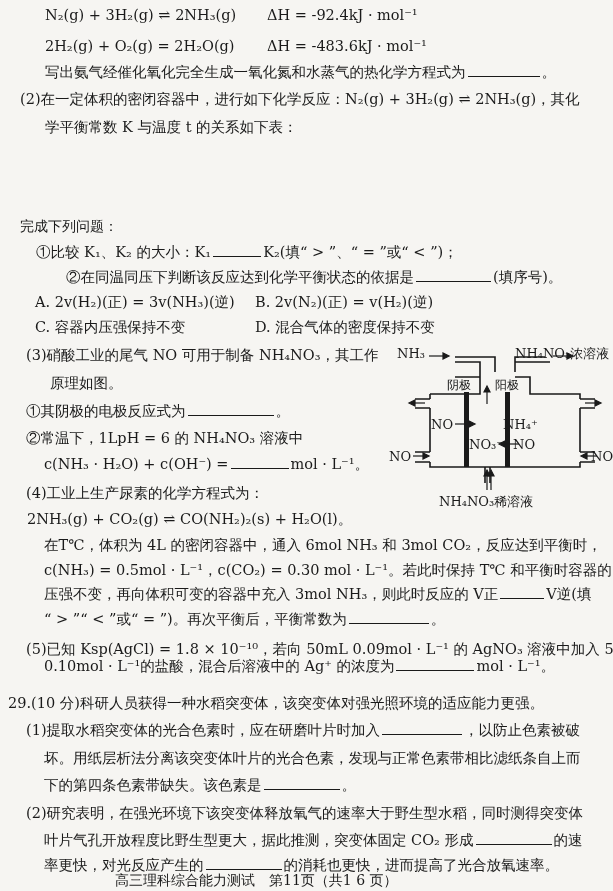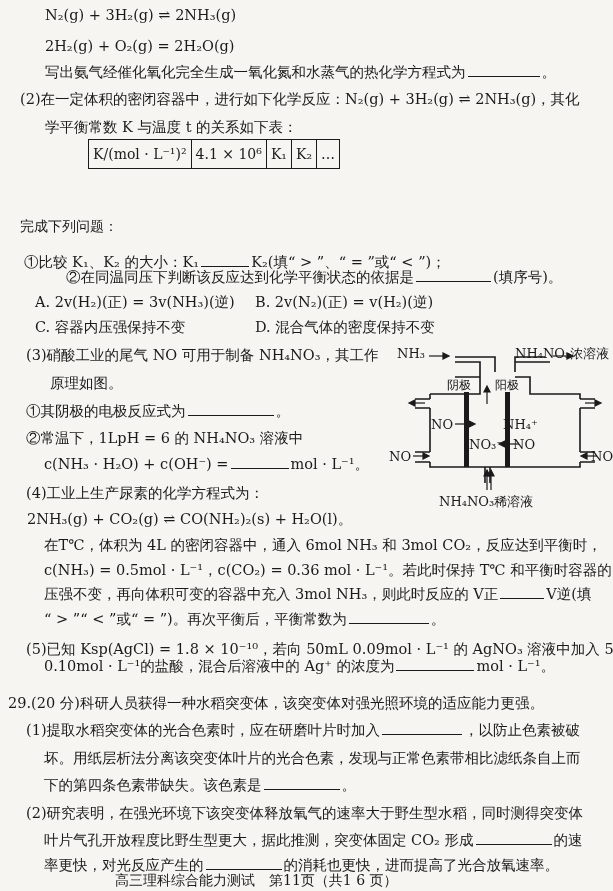--- a/index.html
+++ b/index.html
@@ -23,47 +23,42 @@
   .dlabel { position:absolute; white-space:nowrap; font-size:13px; line-height:15px; }
   .footer { position:absolute; top:872px; left:115px; font-size:14px; }
 </style>
 </head>
 <body>
 
 <div class="line" style="left:45px;top:6px;">
   <span>N₂(g) + 3H₂(g)</span>
   <span>⇌</span>
   <span>2NH₃(g)</span>
+  <span style="position:absolute;left:222px;">ΔH = -92.4kJ · mol⁻¹</span>
 </div>
 <div class="line" style="left:45px;top:37px;">
   <span>2H₂(g) + O₂(g)</span>
   <span>=</span>
   <span>2H₂O(g)</span>
+  <span style="position:absolute;left:222px;">ΔH = -483.6kJ · mol⁻¹</span>
 </div>
 <div class="line" style="left:45px;top:63px;">
   <span>写出氨气经催化氧化完全生成一氧化氮和水蒸气的热化学方程式为</span><span class="blank" style="width:72px"></span><span>。</span>
 </div>
 
 <div class="line" style="left:20px;top:90px;">(2)在一定体积的密闭容器中，进行如下化学反应：N₂(g) + 3H₂(g) ⇌ 2NH₃(g)，其化</div>
 <div class="line" style="left:45px;top:118px;">学平衡常数 K 与温度 t 的关系如下表：</div>
 
 <table class="ktable">
   <tbody>
-  <tr>
-    <td>K/(mol · L⁻¹)²</td>
-    <td>4.1 × 10⁶</td>
-    <td>K₁</td>
-    <td>K₂</td>
-    <td>…</td>
-  </tr>
 </tbody>
   </table>
 
 <div class="line" style="left:20px;top:217px;font-family:'DejaVu Sans',sans-serif;font-size:14px;">完成下列问题：</div>
-<div class="line" style="left:24px;top:243px;margin-top:10px;">
+<div class="line" style="left:36px;top:243px;">
   <span>①比较 K₁、K₂ 的大小：K₁</span><span class="blank" style="width:48px"></span><span>K₂(填“ &gt; ”、“ = ”或“ &lt; ”)；</span>
 </div>
 <div class="line" style="left:20px;top:268px;margin-left:46px;">
   <span>②在同温同压下判断该反应达到化学平衡状态的依据是</span><span class="blank" style="width:75px"></span><span>(填序号)。</span>
 </div>
 <div class="line" style="left:35px;top:293px;">A. 2v(H₂)(正) = 3v(NH₃)(逆)</div>
 <div class="line" style="left:255px;top:293px;">B. 2v(N₂)(正) = v(H₂)(逆)</div>
 <div class="line" style="left:35px;top:318px;">C. 容器内压强保持不变</div>
 <div class="line" style="left:255px;top:318px;">D. 混合气体的密度保持不变</div>
 
@@ -125,34 +120,34 @@
   <span class="dlabel" style="left:74px;top:95px;">NO₃⁻</span>
   <span class="dlabel" style="left:118px;top:95px;">NO</span>
   <span class="dlabel" style="left:-6px;top:107px;">NO</span>
   <span class="dlabel" style="left:196px;top:107px;">NO</span>
   <span class="dlabel" style="left:44px;top:152px;">NH₄NO₃稀溶液</span>
 </div>
 
 <div class="line" style="left:26px;top:484px;">(4)工业上生产尿素的化学方程式为：</div>
 <div class="line" style="left:15px;top:510px;margin-left:12px;">2NH₃(g) + CO₂(g) ⇌ CO(NH₂)₂(s) + H₂O(l)。</div>
 <div class="line" style="left:44px;top:536px;">在T℃，体积为 4L 的密闭容器中，通入 6mol NH₃ 和 3mol CO₂，反应达到平衡时，</div>
-<div class="line" style="left:44px;top:561px;">c(NH₃) = 0.5mol · L⁻¹，c(CO₂) = 0.36 mol · L⁻¹。若此时保持 T℃ 和平衡时容器的</div>
+<div class="line" style="left:44px;top:561px;">c(NH₃) = 0.5mol · L⁻¹，c(CO₂) = 0.30 mol · L⁻¹。若此时保持 T℃ 和平衡时容器的</div>
 <div class="line" style="left:44px;top:585px;">
   <span>压强不变，再向体积可变的容器中充入 3mol NH₃，则此时反应的 V正</span><span class="blank" style="width:44px"></span><span>V逆(填</span>
 </div>
 <div class="line" style="left:44px;top:610px;">
   <span>“ &gt; ”“ &lt; ”或“ = ”)。再次平衡后，平衡常数为</span><span class="blank" style="width:80px"></span><span>。</span>
 </div>
 
 <div class="line" style="left:26px;top:640px;">(5)已知 Ksp(AgCl) = 1.8 × 10⁻¹⁰，若向 50mL 0.09mol · L⁻¹ 的 AgNO₃ 溶液中加入 50mL</div>
 <div class="line" style="left:44px;top:657px;">
   <span>0.10mol · L⁻¹的盐酸，混合后溶液中的 Ag⁺ 的浓度为</span><span class="blank" style="width:78px"></span><span>mol · L⁻¹。</span>
 </div>
 
-<div class="line" style="left:8px;top:694px;">29.(20 分)科研人员获得一种水稻突变体，该突变体对强光照环境的适应能力更强。</div>
+<div class="line" style="left:8px;top:694px;">29.(10 分)科研人员获得一种水稻突变体，该突变体对强光照环境的适应能力更强。</div>
 <div class="line" style="left:26px;top:721px;">
   <span>(1)提取水稻突变体的光合色素时，应在研磨叶片时加入</span><span class="blank" style="width:80px"></span><span>，以防止色素被破</span>
 </div>
 <div class="line" style="left:44px;top:749px;">坏。用纸层析法分离该突变体叶片的光合色素，发现与正常色素带相比滤纸条自上而</div>
 <div class="line" style="left:44px;top:776px;text-align:right;">
   <span>下的第四条色素带缺失。该色素是</span><span class="blank" style="width:76px"></span><span>。</span>
 </div>
 <div class="line" style="left:26px;top:804px;">(2)研究表明，在强光环境下该突变体释放氧气的速率大于野生型水稻，同时测得突变体</div>
 <div class="line" style="left:44px;top:831px;">
   <span>叶片气孔开放程度比野生型更大，据此推测，突变体固定 CO₂ 形成</span><span class="blank" style="width:76px"></span><span>的速</span>

